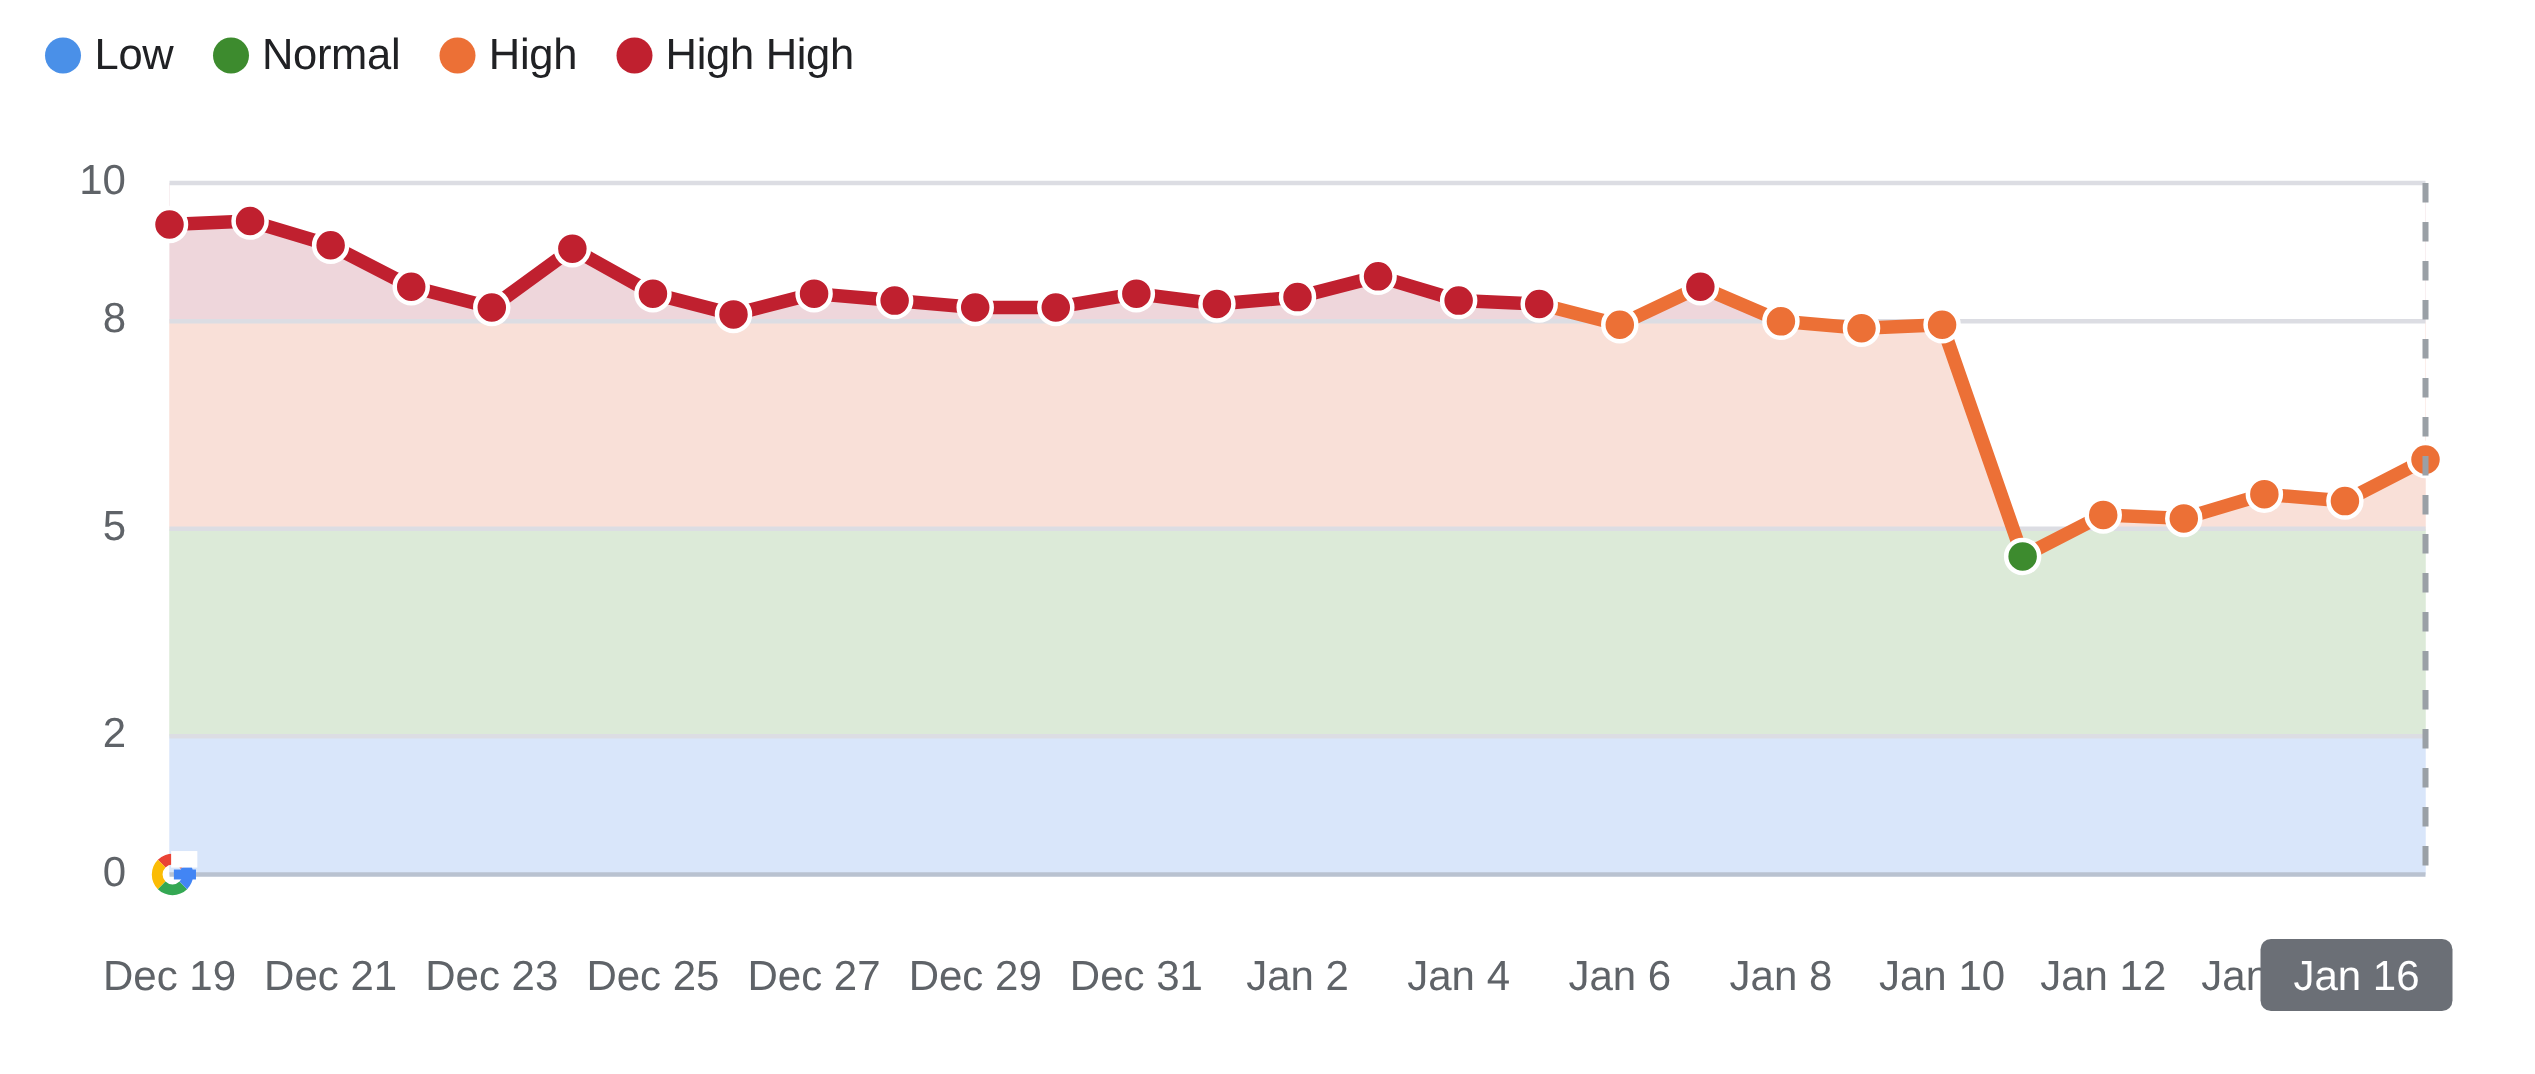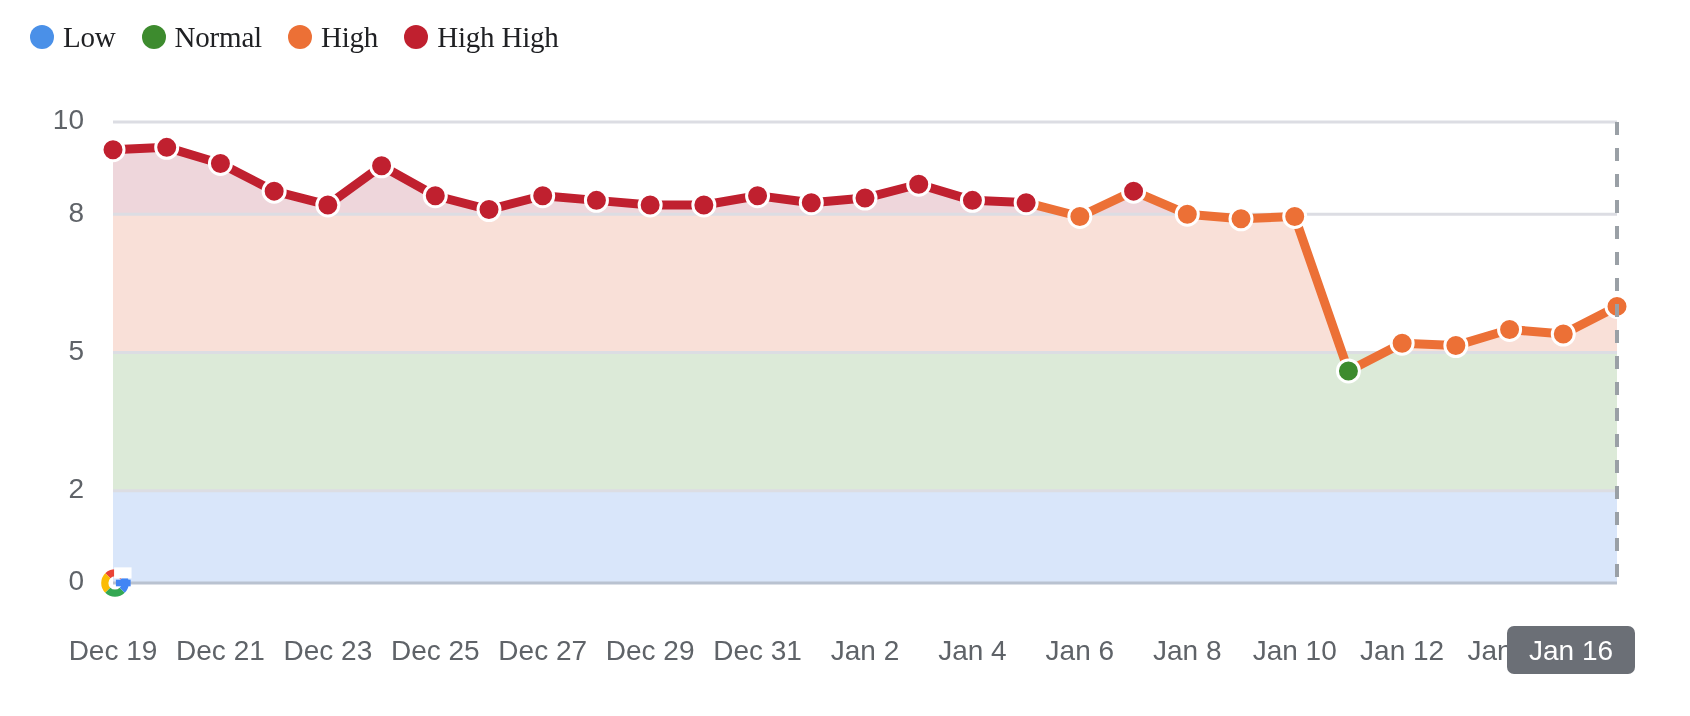--- a/index.html
+++ b/index.html
@@ -18,21 +18,20 @@
   }
 
   
   #legend {
     position: absolute;
     left: 30px;
     top: 15px;
     display: flex;
     gap: 0px;
     height: 44px;
-    font-family: Liberation Serif, serif;
   }
   .legend-item {
     display: flex;
     align-items: center;
     margin-right: 26px;
     cursor: pointer;
   }
   .legend-swatch {
     width: 24px; height: 24px;
     border-radius: 50%;

